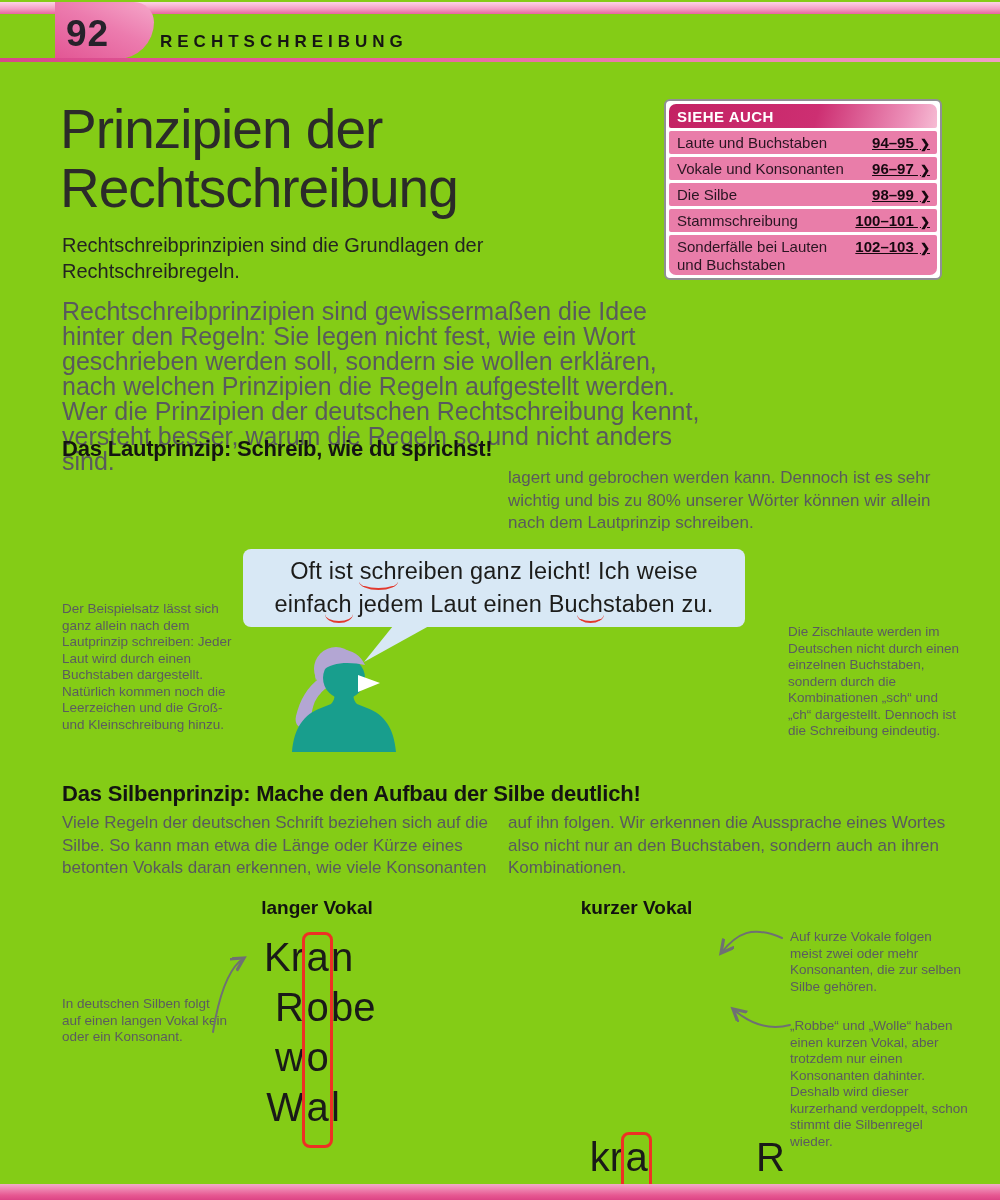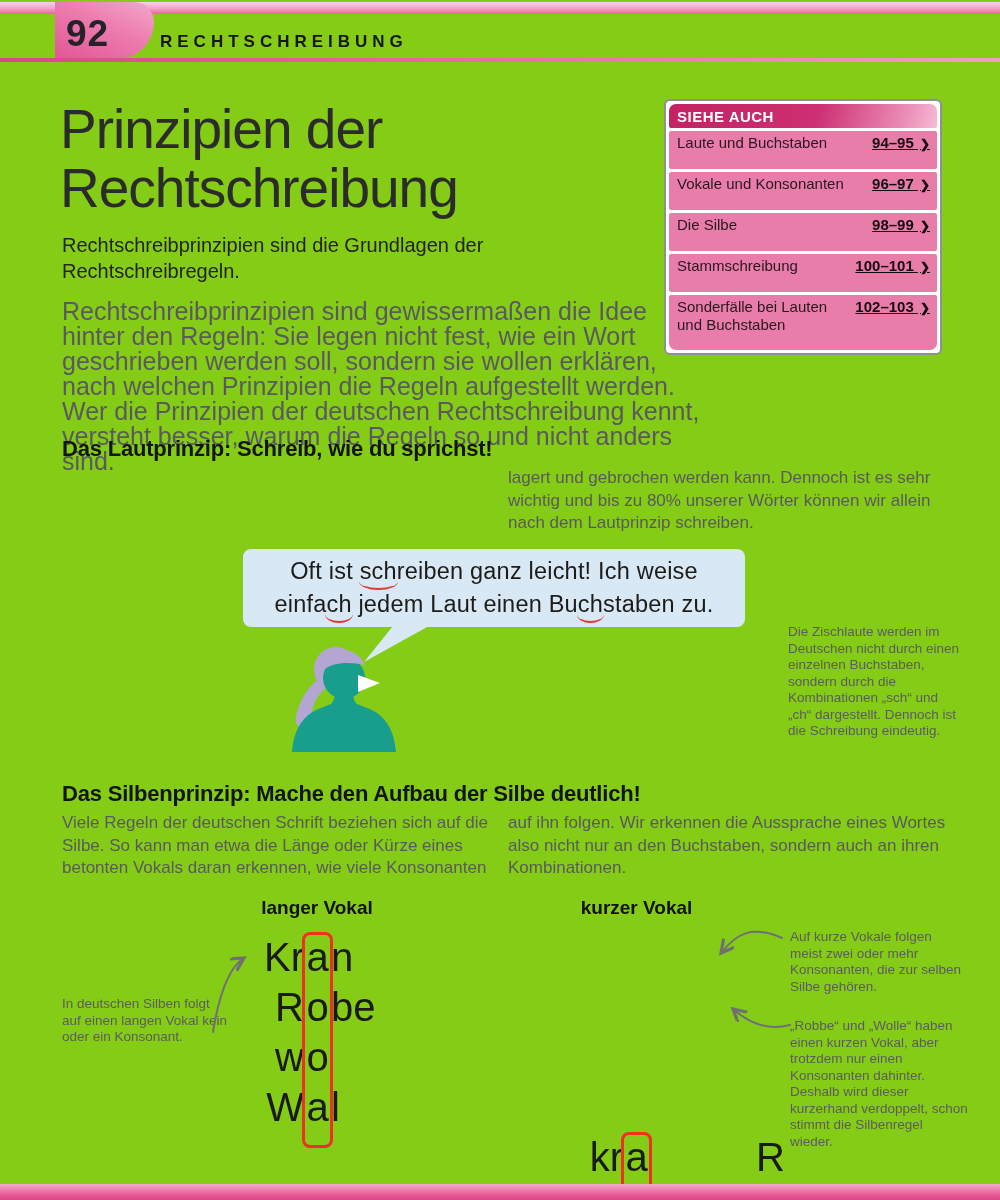--- a/index.html
+++ b/index.html
@@ -18,21 +18,21 @@
   .headrule{left:0;top:58px;width:1000px;height:4px;
             background:linear-gradient(90deg,#d8478a 0%,#e8649f 40%,#f09ec4 100%);}
 
   
   .sa-box{left:664px;top:99px;width:278px;background:#fff;border:2px solid #8f9094;
           border-radius:6px;padding:3px;box-sizing:border-box;}
   .sa-head{background:linear-gradient(105deg,#c32263 0%,#cd2f72 55%,#ec8fb8 88%,#f6bcd4 100%);
            color:#fff;font-size:15px;font-weight:700;letter-spacing:.5px;
            padding:4px 8px 3px 8px;border-radius:7px 7px 2px 2px;}
   .sa-row{display:flex;align-items:flex-start;background:#e97da9;margin-top:3px;
-          padding:3px 7px 16px 8px;border-radius:2px;font-size:15px;color:#2a1522;line-height:18px;}
+          padding:3px 7px 1px 8px;border-radius:2px;font-size:15px;color:#2a1522;line-height:18px;}
   .sa-row:last-child{border-radius:2px 2px 7px 7px;}
   .sa-label{flex:1;padding-right:6px;}
   .sa-pages{font-weight:700;color:#16080f;white-space:nowrap;text-decoration:underline;}
   .sa-chev{font-size:12px;margin-left:2px;}
 
   
   .title{left:60px;top:100px;width:590px;font-size:55px;line-height:59px;
          font-weight:400;letter-spacing:-1px;color:#2b2b29;}
   .subtitle{left:62px;top:232px;width:440px;font-size:20px;line-height:26px;color:#242422;}
   .intro{left:62px;top:299px;width:645px;font-size:25px;line-height:25px;color:#595a5d;}
@@ -108,20 +108,21 @@
   <div class="abs subtitle">Rechtschreibprinzipien sind die Grundlagen der Rechtschreibregeln.</div>
   <div class="abs intro">Rechtschreibprinzipien sind gewissermaßen die Idee hinter den Regeln: Sie legen nicht fest, wie ein Wort geschrieben werden soll, sondern sie wollen erklären, nach welchen Prinzipien die Regeln aufgestellt werden. Wer die Prinzipien der deutschen Rechtschreibung kennt, versteht besser, warum die Regeln so und nicht anders sind.</div>
 
   <div class="abs h2" style="left:62px;top:436px;">Das Lautprinzip: Schreib, wie du sprichst!</div>
   <div class="abs col" style="left:508px;top:467px;width:452px;">lagert und gebrochen werden kann. Dennoch ist es sehr wichtig und bis zu 80% unserer Wörter können wir allein nach dem Lautprinzip schreiben.</div>
 
   <div class="abs bubble">
     <div class="bubble-text"><span class="">Oft ist </span><span class="arc">sch</span><span class="">reiben ganz leicht! Ich weise</span><br><span class="">einfa</span><span class="arc">ch</span><span class=""> jedem Laut einen Bu</span><span class="arc">ch</span><span class="">staben zu.</span></div>
   </div>
 
+  <div class="abs note" style="left:62px;top:601px;width:180px;">Der Beispielsatz lässt sich ganz allein nach dem Lautprinzip schreiben: Jeder Laut wird durch einen Buchstaben darge­stellt. Natürlich kommen noch die Leerzeichen und die Groß- und Klein­schreibung hinzu.</div>
   <div class="abs note" style="left:788px;top:624px;width:172px;">Die Zischlaute werden im Deutschen nicht durch einen einzelnen Buch­staben, sondern durch die Kombinationen „sch“ und „ch“ dargestellt. Dennoch ist die Schrei­bung eindeutig.</div>
 
   <svg class="abs" style="left:280px;top:642px;" width="120" height="110" viewBox="0 0 120 110">
     <circle cx="56" cy="27" r="22" fill="#b3a6d3"></circle>
     <path d="M40,36 C27,45 20,58 16,74 C14,83 20,88 26,84 C33,79 30,66 37,56 C41,50 46,46 49,44 Z" fill="#b3a6d3"></path>
     <circle cx="64" cy="36" r="21" fill="#189e8d"></circle>
     <path d="M85,23 C80,10 64,4 50,10 C38,15 33,27 36,39 C39,31 45,25 53,23 C63,20 75,21 85,23 Z" fill="#b3a6d3"></path>
     <path d="M78,33 L100,41 L78,50 Z" fill="#ffffff"></path>
     <path d="M12,110 C14,86 24,72 41,66 L51,62 C55,58 55,53 54,49 L74,49 C73,53 73,58 77,62 L87,66 C104,72 114,86 116,110 Z" fill="#189e8d"></path>
   </svg>

